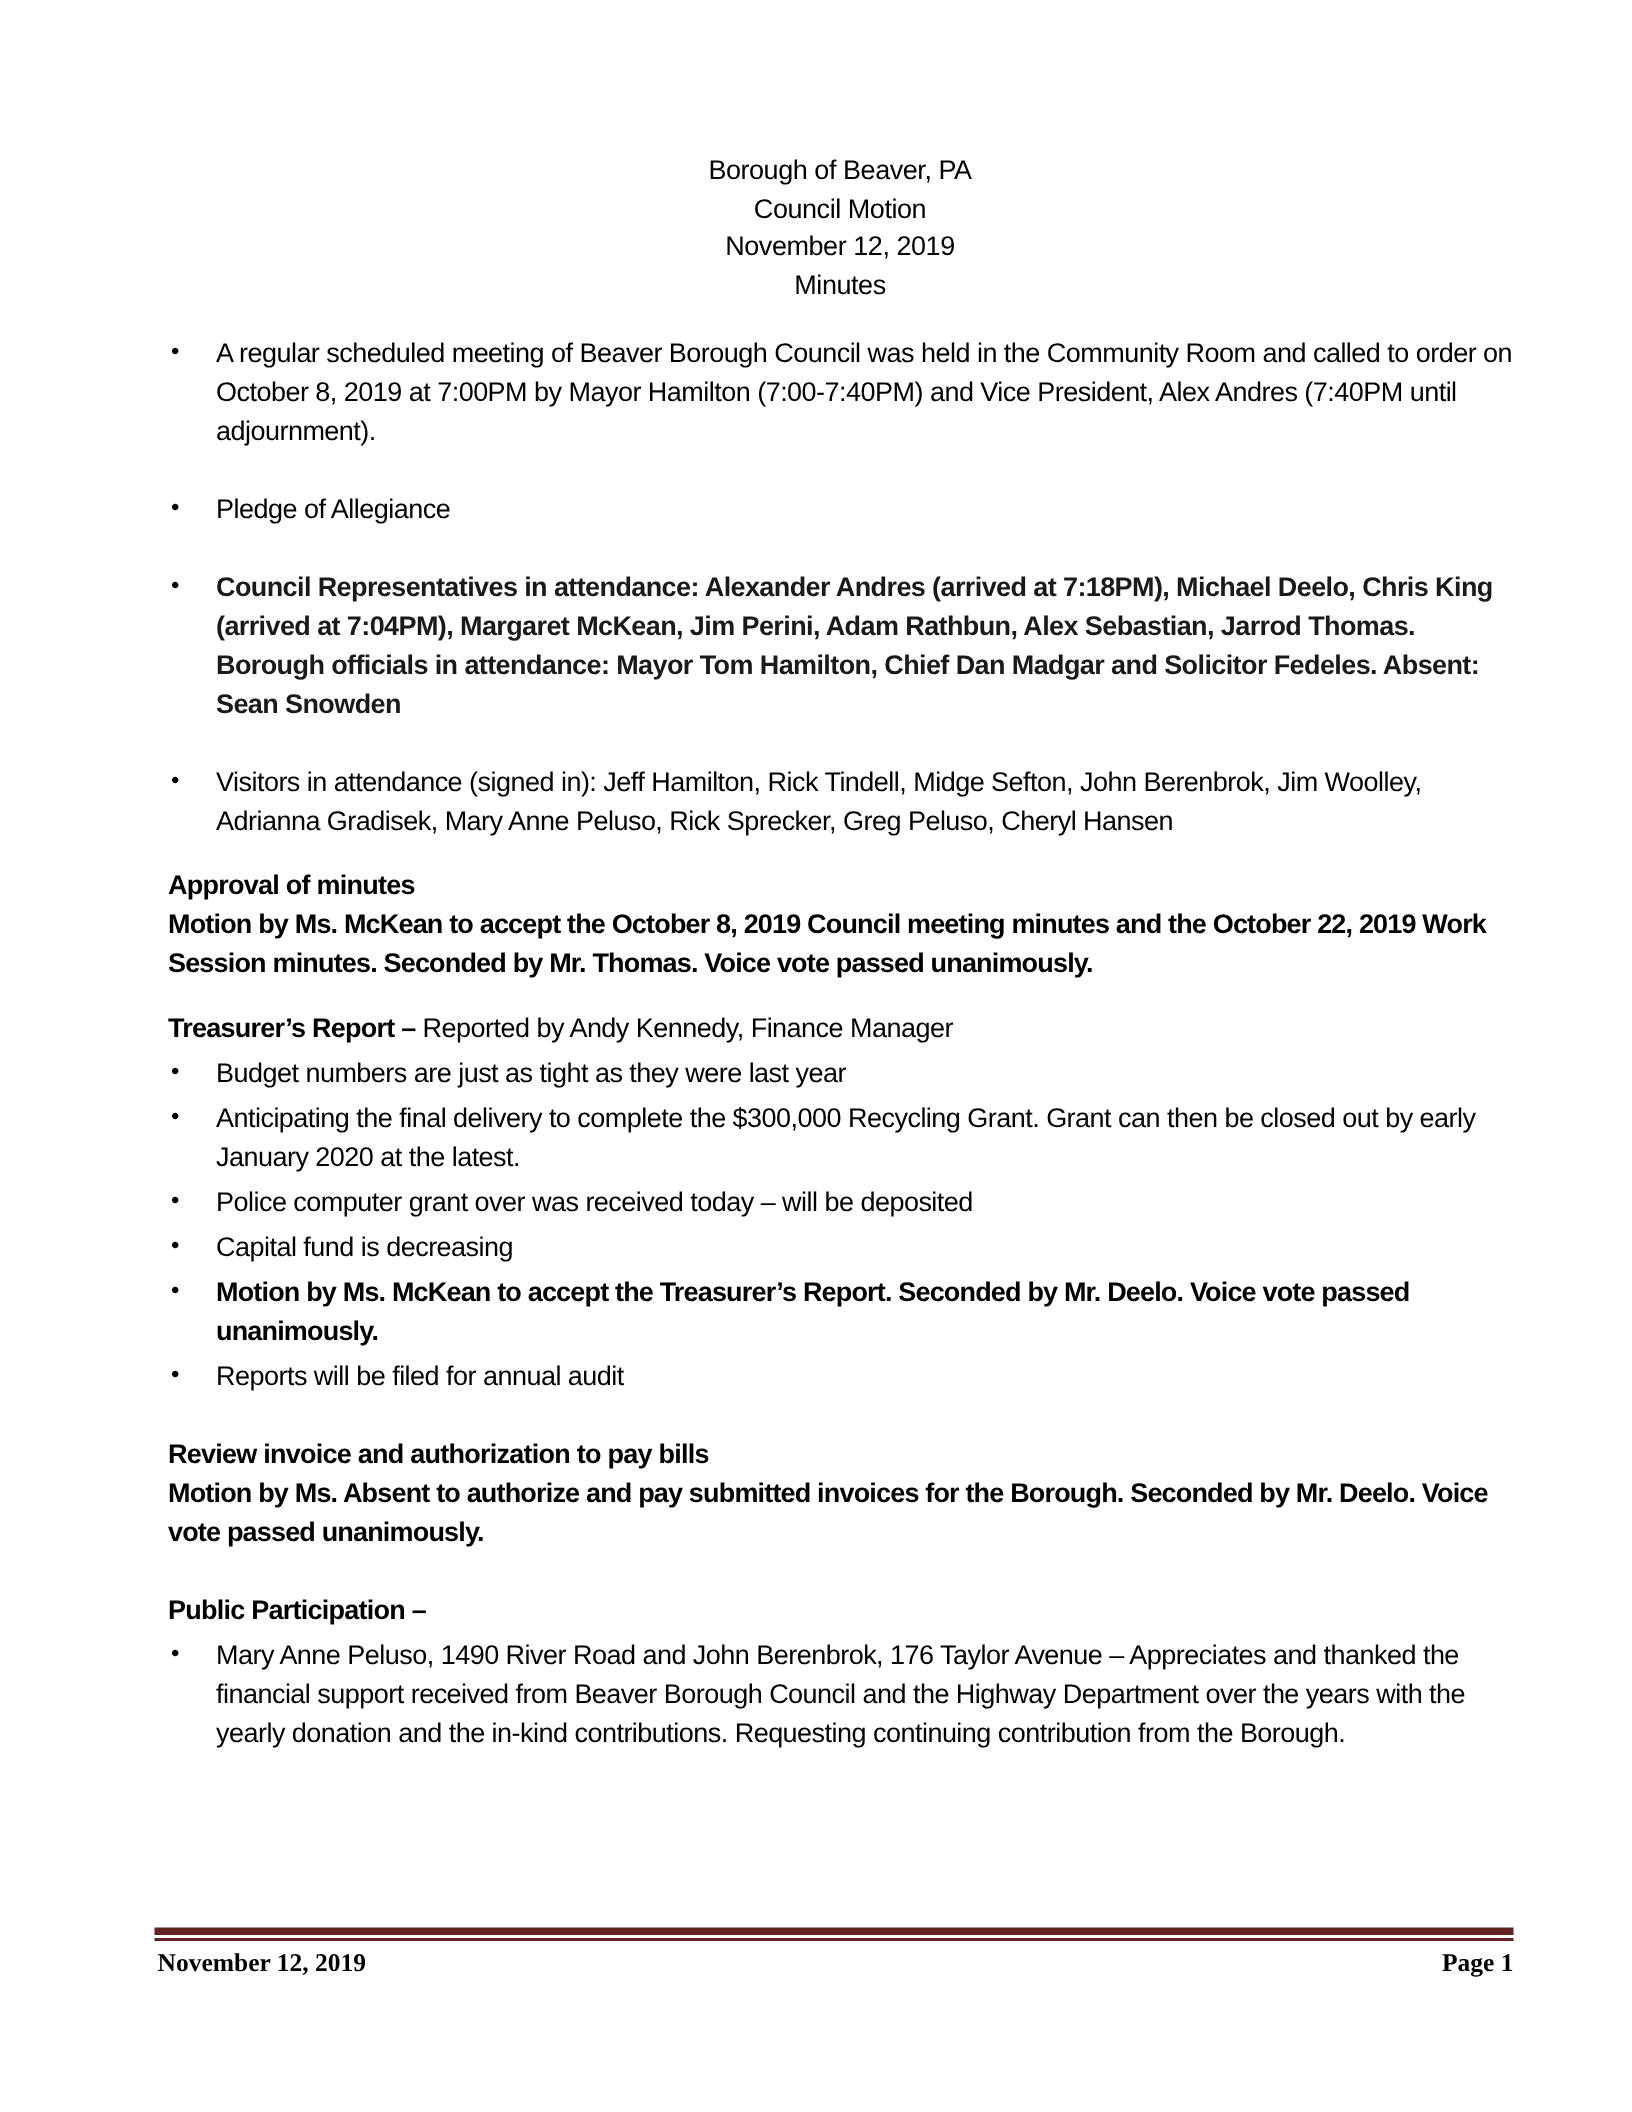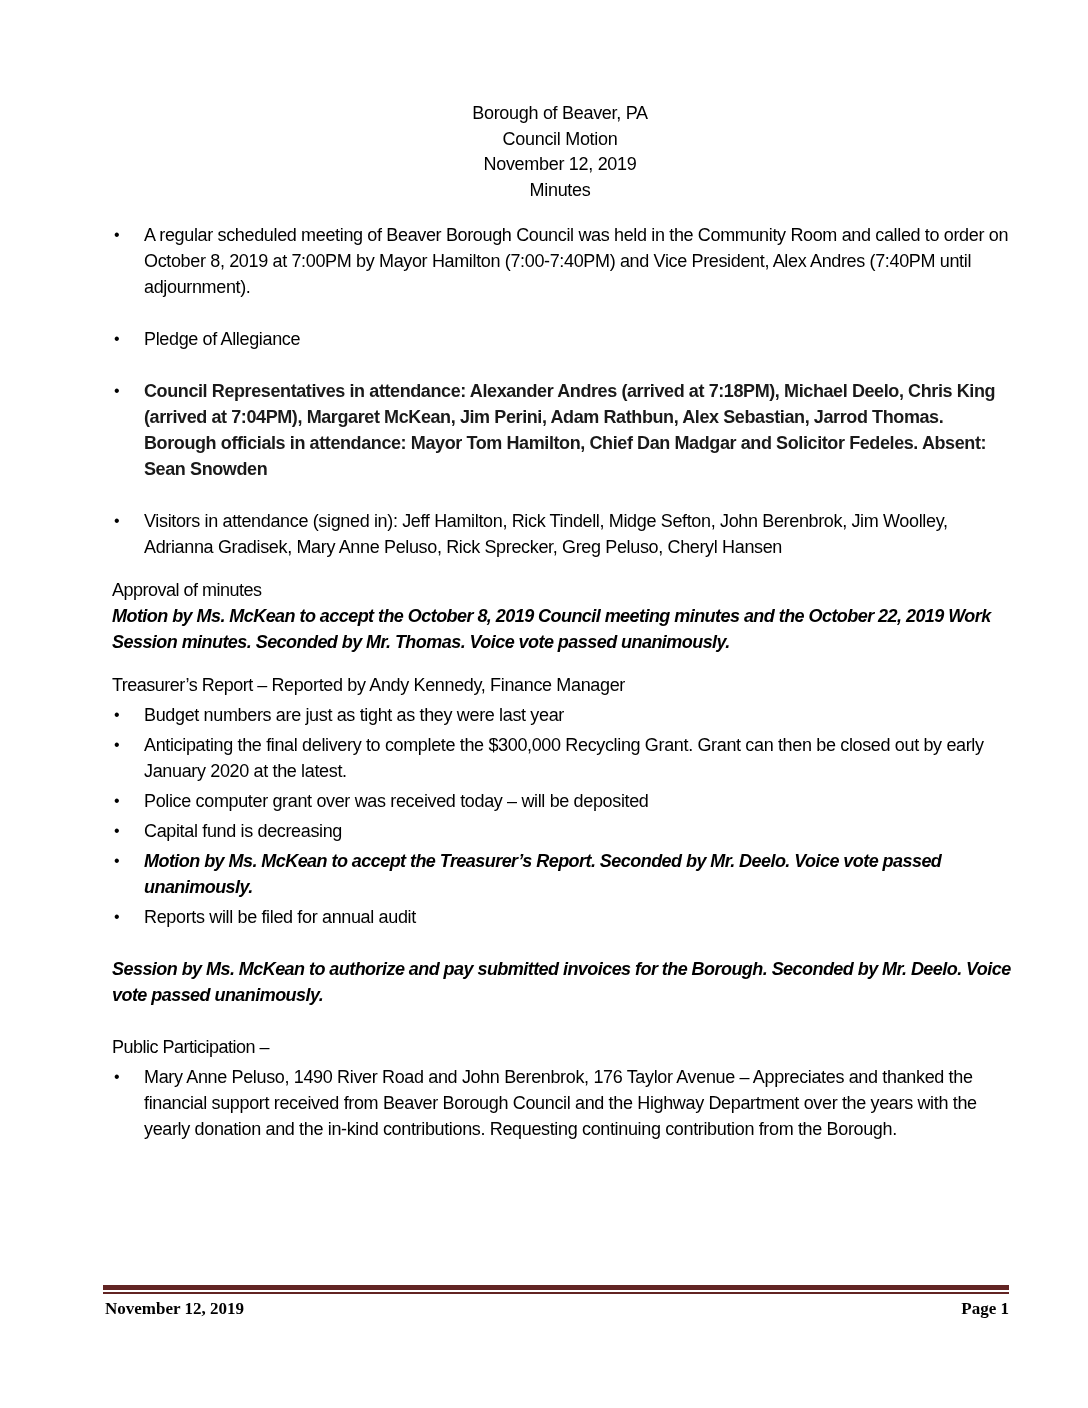--- a/index.html
+++ b/index.html
@@ -49,22 +49,22 @@
       left: 2px;
       top: 0;
       width: 12px;
       text-align: left;
       font-size: 16px;
     }
     .bullet.light .bullet-text { color: #1a1a1a; letter-spacing: -0.4px; font-weight: bold; }
     .gap-l { margin-top: 26px; }
     .gap-m { margin-top: 17px; }
     .tight { margin-top: 4px; }
-    .heading { font-weight: normal; letter-spacing: -0.5px; }
-    .motion { font-weight: bold; font-style: italic; letter-spacing: -0.55px; }
+    .heading { font-weight: bold; letter-spacing: -0.5px; }
+    .motion { font-weight: bold; letter-spacing: -0.55px; }
     .treas-list .bullet { margin-top: 4px; }
     .treas-list .bullet:first-child { margin-top: 4px; }
     .footer-rule-thick {
       position: absolute;
       left: 87px;
       top: 1285px;
       width: 906px;
       height: 5px;
       background: #622423;
     }
@@ -154,21 +154,22 @@
             <div class="bullet-text motion">Motion by Ms. McKean to accept the Treasurer’s Report.  Seconded by Mr. Deelo.  Voice vote passed unanimously.</div>
           </div>
           <div class="bullet">
             <span class="bullet-dot">•</span>
             <div class="bullet-text">Reports will be filed for annual audit</div>
           </div>
         </div>
     </div>
 
     <div class="gap-l">
-      <div class="motion">Session by Ms. McKean to authorize and pay submitted invoices for the Borough. Seconded by Mr. Deelo. Voice vote passed unanimously.</div>
+      <div class="heading">Review invoice and authorization to pay bills</div>
+      <div class="motion">Motion by Ms. Absent to authorize and pay submitted invoices for the Borough. Seconded by Mr. Deelo. Voice vote passed unanimously.</div>
     </div>
 
     <div class="gap-l">
       <div class="heading">Public Participation –</div>
       <div class="bullet tight">
         <span class="bullet-dot">•</span>
         <div class="bullet-text">Mary Anne Peluso, 1490 River Road and John Berenbrok, 176 Taylor Avenue – Appreciates and thanked the financial support received from Beaver Borough Council and the Highway Department over the years with the yearly donation and the in-kind contributions.  Requesting continuing contribution from the Borough.</div>
       </div>
     </div>
 

